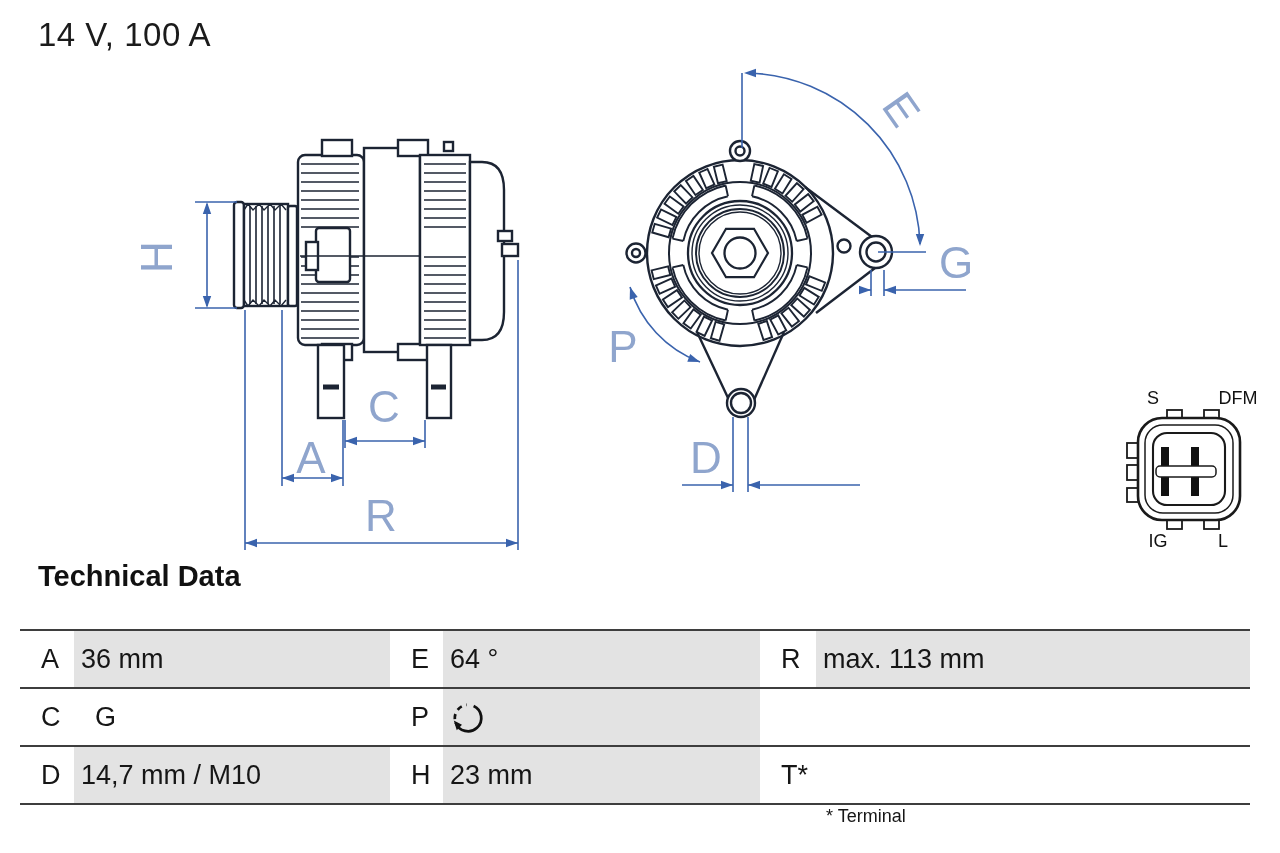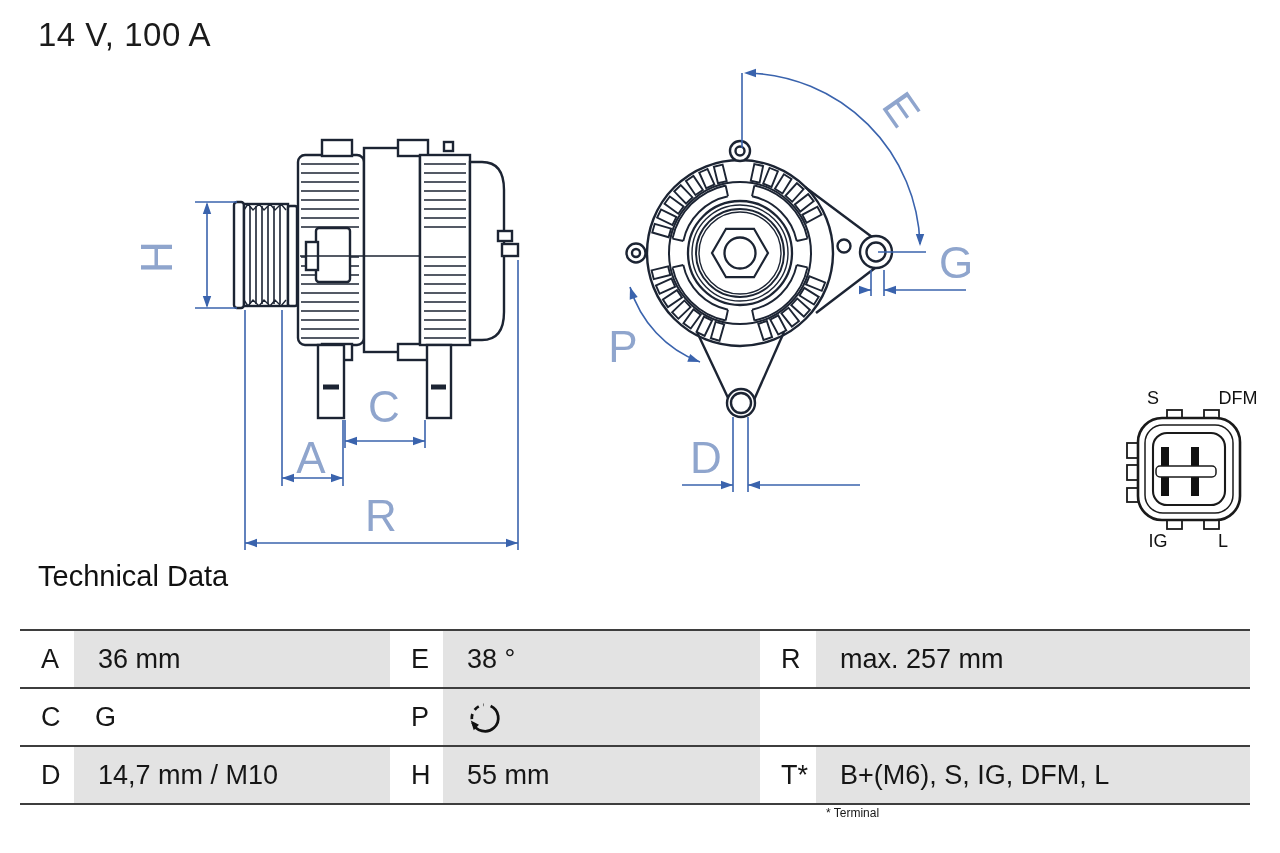--- a/index.html
+++ b/index.html
@@ -1,34 +1,34 @@
 <!DOCTYPE html>
 <html><head>
 <meta charset="utf-8">
 <style>
   html,body{margin:0;padding:0;background:#fff;}
   .page{position:relative;width:1280px;height:853px;background:#ffffff;overflow:hidden;
         font-family:"Liberation Sans",sans-serif;}
   .title{position:absolute;left:38px;top:16px;font-size:33px;color:#1b1b1b;letter-spacing:.5px;}
-  .heading{position:absolute;left:38px;top:560px;font-size:29px;font-weight:normal;color:#111;}
+  .heading{position:absolute;left:38px;top:560px;font-size:29px;font-weight:bold;color:#111;}
   svg text.lbl{font-family:"Liberation Sans",sans-serif;font-size:44px;font-weight:300;
                fill:#8fa5cd;text-anchor:middle;}
   svg text.clbl{font-family:"Liberation Sans",sans-serif;font-size:18px;fill:#111;text-anchor:middle;}
   .svgbox{position:absolute;}
   .side{left:140px;top:130px;}
   .front{left:590px;top:40px;}
   .conn{left:1120px;top:385px;}
   .table{position:absolute;left:20px;top:629px;width:1230px;font-size:27px;color:#161616;}
   .tr{display:grid;grid-template-columns:54px 316px 53px 317px 56px 434px;height:56px;
       border-top:2px solid #3e3e3e;}
   .tr:last-child{border-bottom:2px solid #3e3e3e;}
   .td{display:flex;align-items:center;}
   .lblc{background:#fff;padding-left:21px;}
-  .valc{background:#e3e3e3;padding-left:24px;}
-  .note{position:absolute;left:826px;top:806px;font-size:12px;color:#161616;}
+  .valc{background:#e3e3e3;padding-left:7px;}
+  .note{position:absolute;left:826px;top:806px;font-size:18px;color:#161616;}
   .roticon{display:block;}
 </style>
 </head>
 <body>
 
 <div class="page">
 
   <div class="title">14 V, 100 A</div>
 
   <svg class="svgbox side" width="420" height="460" viewBox="0 0 420 460" xmlns="http://www.w3.org/2000/svg">
@@ -260,41 +260,40 @@
     <text class="clbl" x="103" y="162">L</text>
   </svg>
 
   <div class="heading">Technical Data</div>
 
   <div class="table">
     <div class="tr">
       <div class="td lblc">A</div>
       <div class="td valc">36 mm</div>
       <div class="td lblc">E</div>
-      <div class="td valc">38 °</div>
+      <div class="td valc">64 °</div>
       <div class="td lblc">R</div>
-      <div class="td valc">max. 257 mm</div>
+      <div class="td valc">max. 113 mm</div>
     </div>
     <div class="tr">
       <div class="td lblc">C</div>
       <div class="td lblc">G</div>
       <div class="td lblc">P</div>
       <div class="td valc">
         <svg class="roticon" width="36" height="36" viewBox="0 0 34 34">
           <path d="M22.3 6.7 A12.5 12.5 0 1 1 5.3 22.3" fill="none" stroke="#111" stroke-width="2.6"></path>
           <path d="M4.55 19.1 A12.5 12.5 0 0 1 15.9 5.55" fill="none" stroke="#111" stroke-width="2.6" stroke-dasharray="5 4.5"></path>
           <polygon points="3.6,20.2 11.3,24.4 6.4,29.6" fill="#111"></polygon>
         </svg>
       </div>
     </div>
     <div class="tr">
       <div class="td lblc">D</div>
       <div class="td valc">14,7 mm / M10</div>
       <div class="td lblc">H</div>
-      <div class="td valc">55 mm</div>
+      <div class="td valc">23 mm</div>
       <div class="td lblc">T*</div>
-      <div class="td valc">B+(M6), S, IG, DFM, L</div>
     </div>
   </div>
 
   <div class="note">* Terminal</div>
 
 </div>
 
 </body></html>

